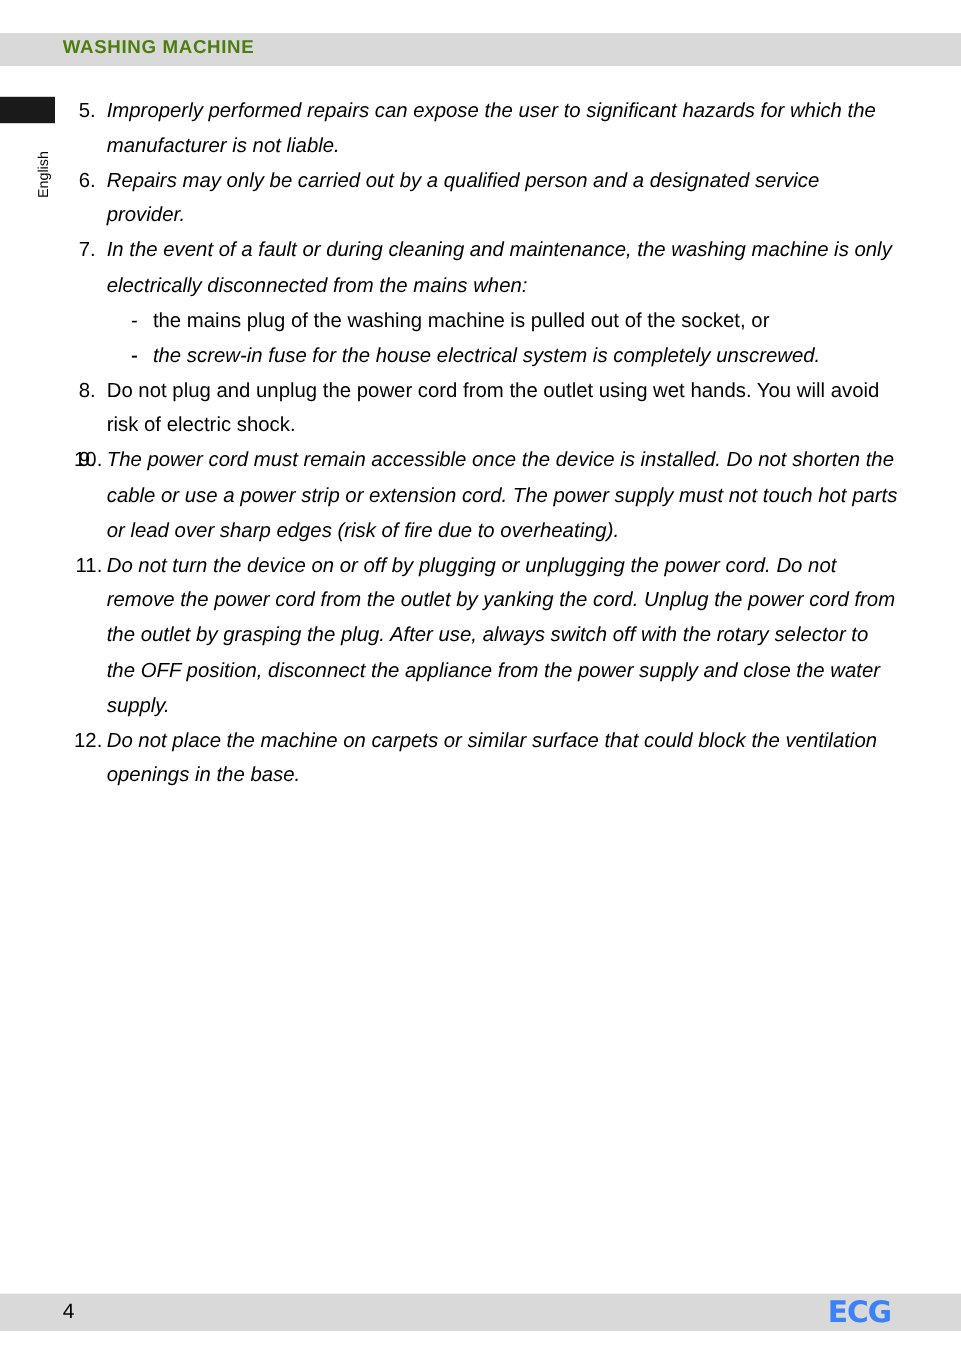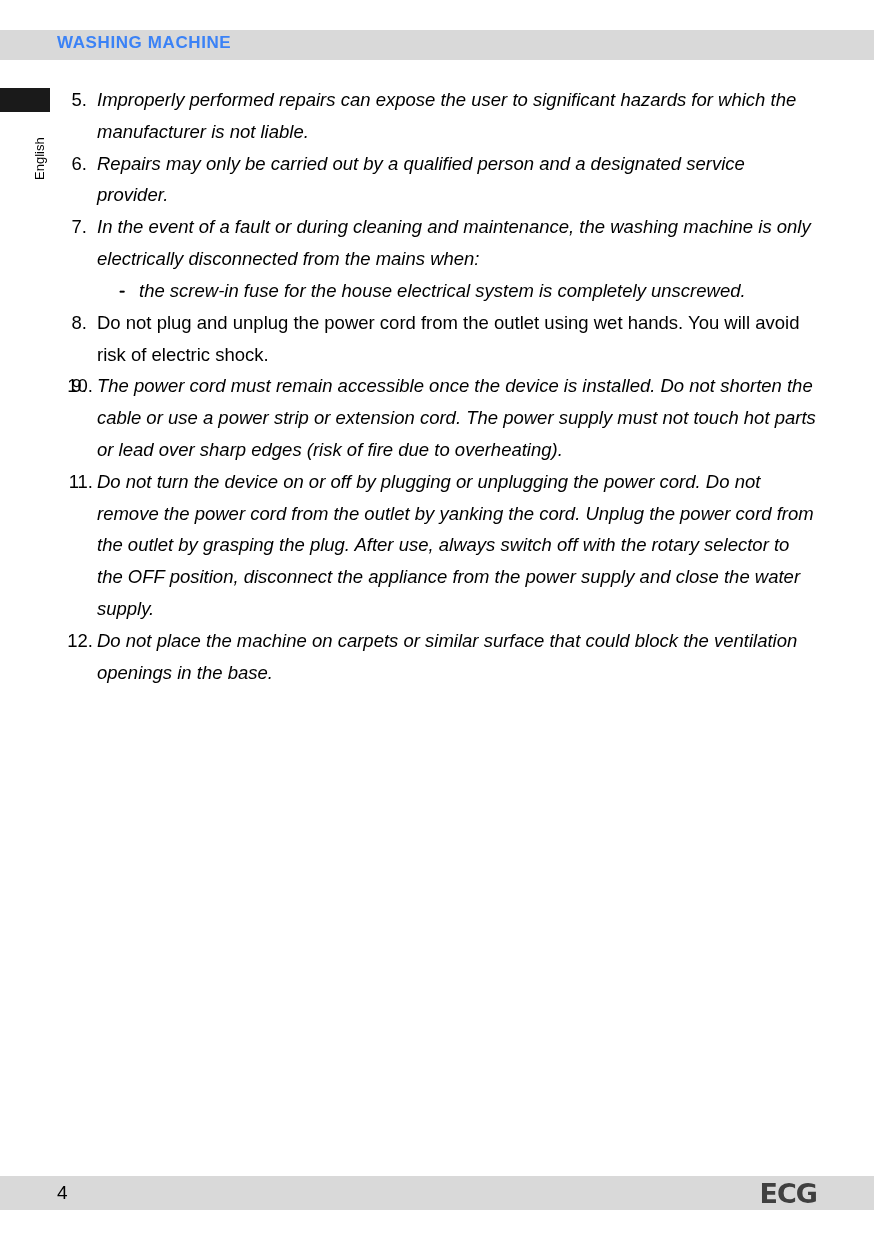--- a/index.html
+++ b/index.html
@@ -25,21 +25,21 @@
     height: 30px;
     background: #d9d9d9;
   }
   .header-title {
     position: absolute;
     top: 33px;
     left: 57px;
     font-size: 17px;
     font-weight: bold;
     letter-spacing: 0.6px;
-    color: #3b82f6;
+    color: #4d7c0f;
   }
 
   
   .side-tab-block {
     position: absolute;
     top: 88px;
     left: 0;
     width: 50px;
     height: 24px;
     background: #1a1a1a;
@@ -130,25 +130,25 @@
   }
   .page-number {
     position: absolute;
     top: 1182px;
     left: 57px;
     font-size: 19px;
   }
   .brand {
     position: absolute;
     top: 1178px;
-    right: 57px;
+    right: 64px;
     font-size: 27px;
     font-weight: bold;
     letter-spacing: -1px;
-    color: #404040;
+    color: #3b82f6;
     font-family: "DejaVu Sans", sans-serif;
   }
 </style>
 </head>
 <body>
 
 <div class="header-bar"></div>
 <div class="header-title">WASHING MACHINE</div>
 
 <div class="side-tab-block"></div>
@@ -168,20 +168,21 @@
       <span class="num narrow">6.</span>
       <span class="just">Repairs may only be carried out by a qualified person and a designated service provider.</span>
     </li>
 
     <li>
       <span class="num narrow">7.</span>
       <span class="just">In the event of a fault or during cleaning and maintenance, the washing machine is only electrically disconnected from the mains when:</span>
       <ul class="sub-list">
         <li>
           <span class="dash">-</span>
+          <span class="nojust">the mains plug of the washing machine is pulled out of the socket, or</span>
         </li>
         <li>
           <span class="dash">-</span>
         </li>
         <li>
           <span class="dash">-</span>
           <span class="just">the screw-in fuse for the house electrical system is completely unscrewed.</span>
         </li>
       </ul>
     </li>

